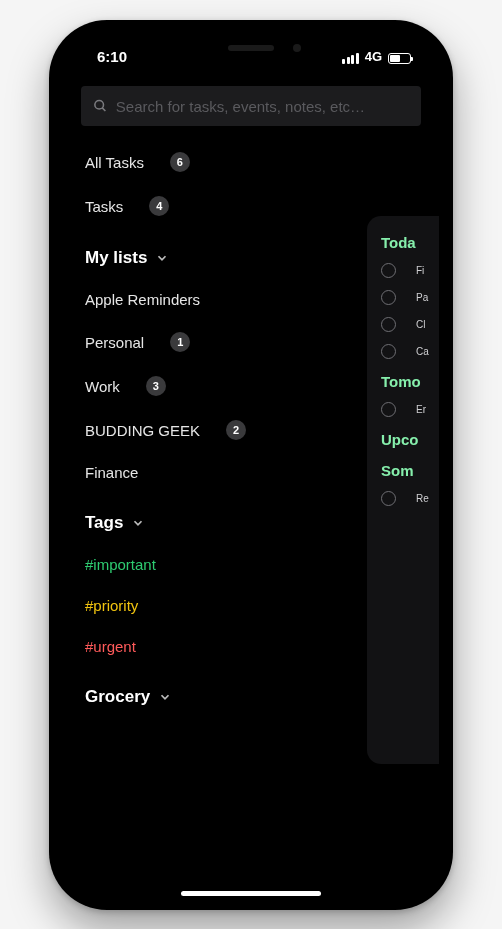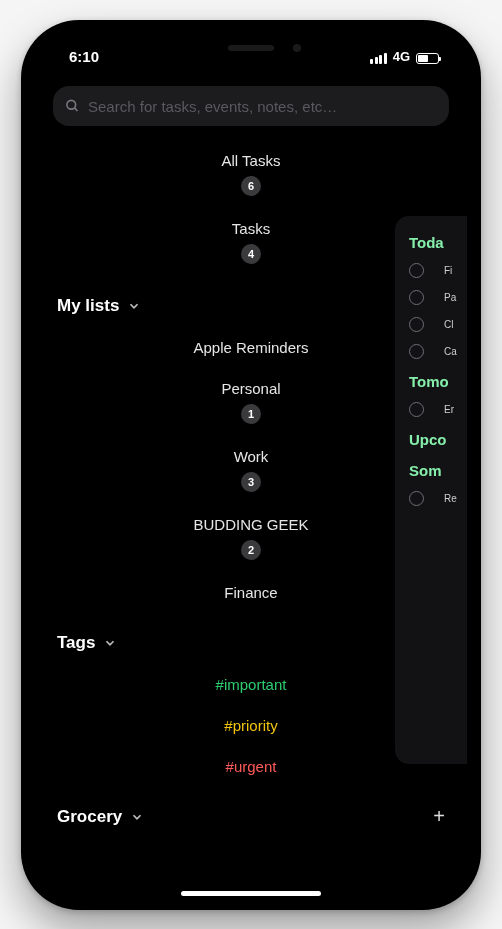--- a/index.html
+++ b/index.html
@@ -5,21 +5,21 @@
   * { box-sizing: border-box; margin: 0; padding: 0; }
   body {
     background: #f5f5f5;
     display: flex;
     justify-content: center;
     align-items: flex-start;
     padding: 20px 0;
     font-family: -apple-system, BlinkMacSystemFont, "Segoe UI", Helvetica, Arial, sans-serif;
   }
   .phone {
-    width: 460px;
+    width: 404px;
     height: 890px;
     background: #000;
     border-radius: 58px;
     padding: 14px;
     box-shadow: 0 20px 40px rgba(0,0,0,0.35), 0 2px 6px rgba(0,0,0,0.2);
     position: relative;
   }
   .screen {
     width: 100%;
     height: 100%;
@@ -73,38 +73,37 @@
   .battery { width:23px;height:11px;border:1px solid #fff;border-radius:3px;position:relative;padding:1px;}
   .battery::after{content:"";position:absolute;right:-3px;top:3px;width:2px;height:4px;background:#fff;border-radius:0 1px 1px 0;}
   .battery-fill{width:55%;height:100%;background:#fff;border-radius:1px;}
 
   .content { position:relative; height: calc(100% - 44px); }
 
   .search {
     margin: 8px 18px 14px;
     height: 40px;
     background: #1c1c1e;
-    border-radius: 16px;
+    border-radius: 4px;
     display:flex;
     align-items:center;
     padding: 0 12px;
     gap:8px;
   }
   .search-icon { color:#7a7a7e; }
   .search input {
     background:transparent;border:none;outline:none;color:#fff;
     font-size:15px;width:100%;
   }
   .search input::placeholder { color:#5a5a5e; }
 
   .nav-item, .list-item, .tag-item {
-    display:flex;align-items:center;gap:7px;
+    display:flex;align-items:center;gap:26px;
     padding: 12px 22px;
     font-size:15px;
-    flex-direction:column;
   }
   .nav-item { color:#e6e6e6; }
   .badge {
     background:#3a3a3c;color:#fff;
     min-width:20px;height:20px;border-radius:10px;
     display:inline-flex;align-items:center;justify-content:center;
     font-size:11px;font-weight:600;padding:0 6px;
   }
 
   .section-header {

